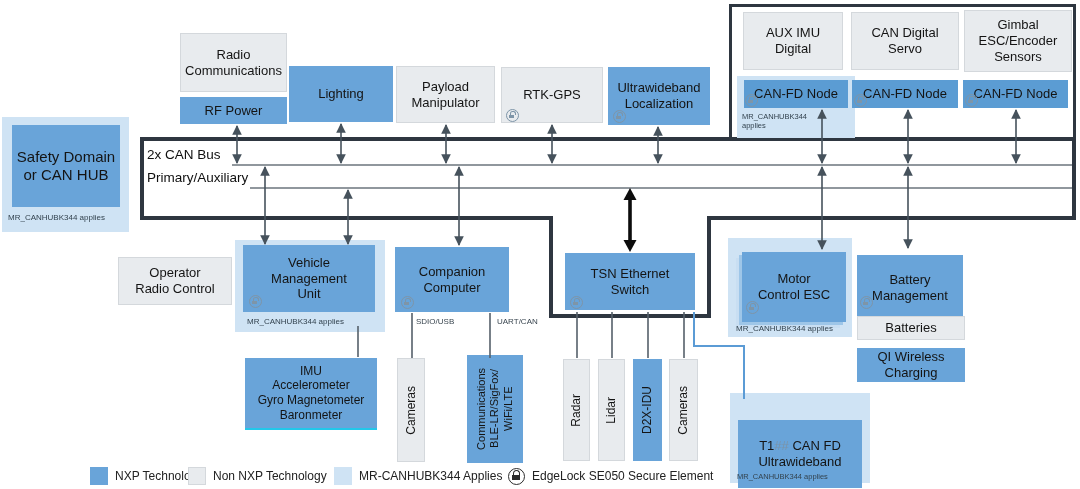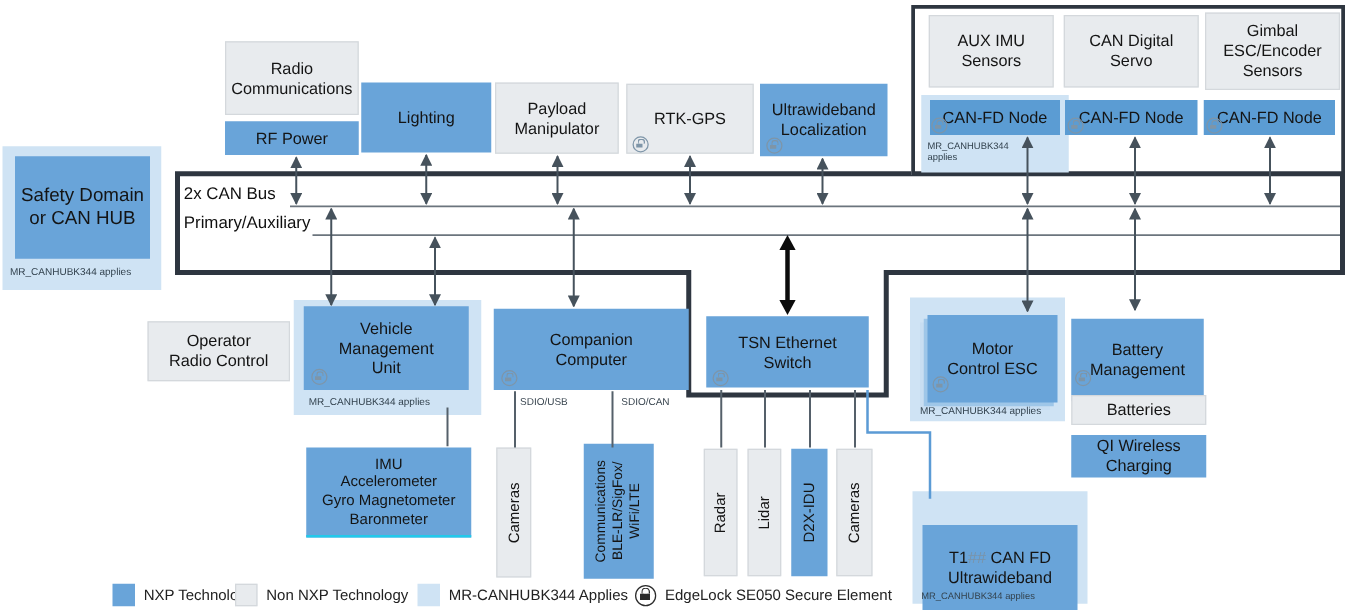--- a/index.html
+++ b/index.html
@@ -60,21 +60,21 @@
   <div class="box blue" style="left:289px;top:66px;width:104px;height:56px;"><span>Lighting</span></div>
   <div class="box gray" style="left:396px;top:66px;width:99px;height:57px;"><span>Payload
 Manipulator</span></div>
   <div class="box gray" style="left:501px;top:67px;width:102px;height:56px;"><span>RTK-GPS</span></div>
   <span class="lock" style="left:506px;top:109px;"></span>
   <div class="box blue" style="left:608px;top:67px;width:102px;height:58px;"><span>Ultrawideband
 Localization</span></div>
   <span class="lock" style="left:613px;top:110px;"></span>
 
   <div class="box gray" style="left:743px;top:12px;width:100px;height:58px;"><span>AUX IMU
-Sensors</span></div>
+Digital</span></div>
   <div class="box gray" style="left:851px;top:12px;width:108px;height:58px;"><span>CAN Digital
 Servo</span></div>
   <div class="box gray" style="left:964px;top:10px;width:108px;height:62px;"><span>Gimbal
 ESC/Encoder
 Sensors</span></div>
 
   <div class="lblue" style="left:737px;top:76px;width:118px;height:62px;"></div>
   <div class="box node" style="left:744px;top:80px;width:104px;height:28px;"><span>CAN-FD Node</span></div>
   <span class="lock" style="left:745px;top:94px;"></span>
   <div class="caption" style="left:742px;top:112px;font-size:7.5px;">MR_CANHUBK344
@@ -91,25 +91,25 @@
   <div class="box gray" style="left:118px;top:257px;width:114px;height:48px;"><span>Operator
 Radio Control</span></div>
 
   <div class="lblue" style="left:235px;top:240px;width:150px;height:92px;"></div>
   <div class="box blue" style="left:243px;top:245px;width:132px;height:67px;"><span>Vehicle
 Management
 Unit</span></div>
   <span class="lock" style="left:249px;top:295px;"></span>
   <div class="caption" style="left:247px;top:317px;">MR_CANHUBK344 applies</div>
 
-  <div class="box blue" style="left:395px;top:247px;width:156px;height:65px;"><span>Companion
+  <div class="box blue" style="left:395px;top:247px;width:114px;height:65px;"><span>Companion
 Computer</span></div>
   <span class="lock" style="left:401px;top:296px;"></span>
   <div class="conn-label" style="left:416px;top:317px;">SDIO/USB</div>
-  <div class="conn-label" style="left:497px;top:317px;">SDIO/CAN</div>
+  <div class="conn-label" style="left:497px;top:317px;">UART/CAN</div>
 
   <div class="box blue" style="left:565px;top:253px;width:130px;height:57px;"><span>TSN Ethernet
 Switch</span></div>
   <span class="lock" style="left:570px;top:296px;"></span>
 
   <div class="lblue" style="left:728px;top:238px;width:124px;height:99px;"></div>
   <div class="box blue stack" style="left:742px;top:252px;width:104px;height:70px;"><span>Motor
 Control ESC</span></div>
   <span class="lock" style="left:746px;top:301px;"></span>
   <div class="caption" style="left:736px;top:324px;">MR_CANHUBK344 applies</div>

